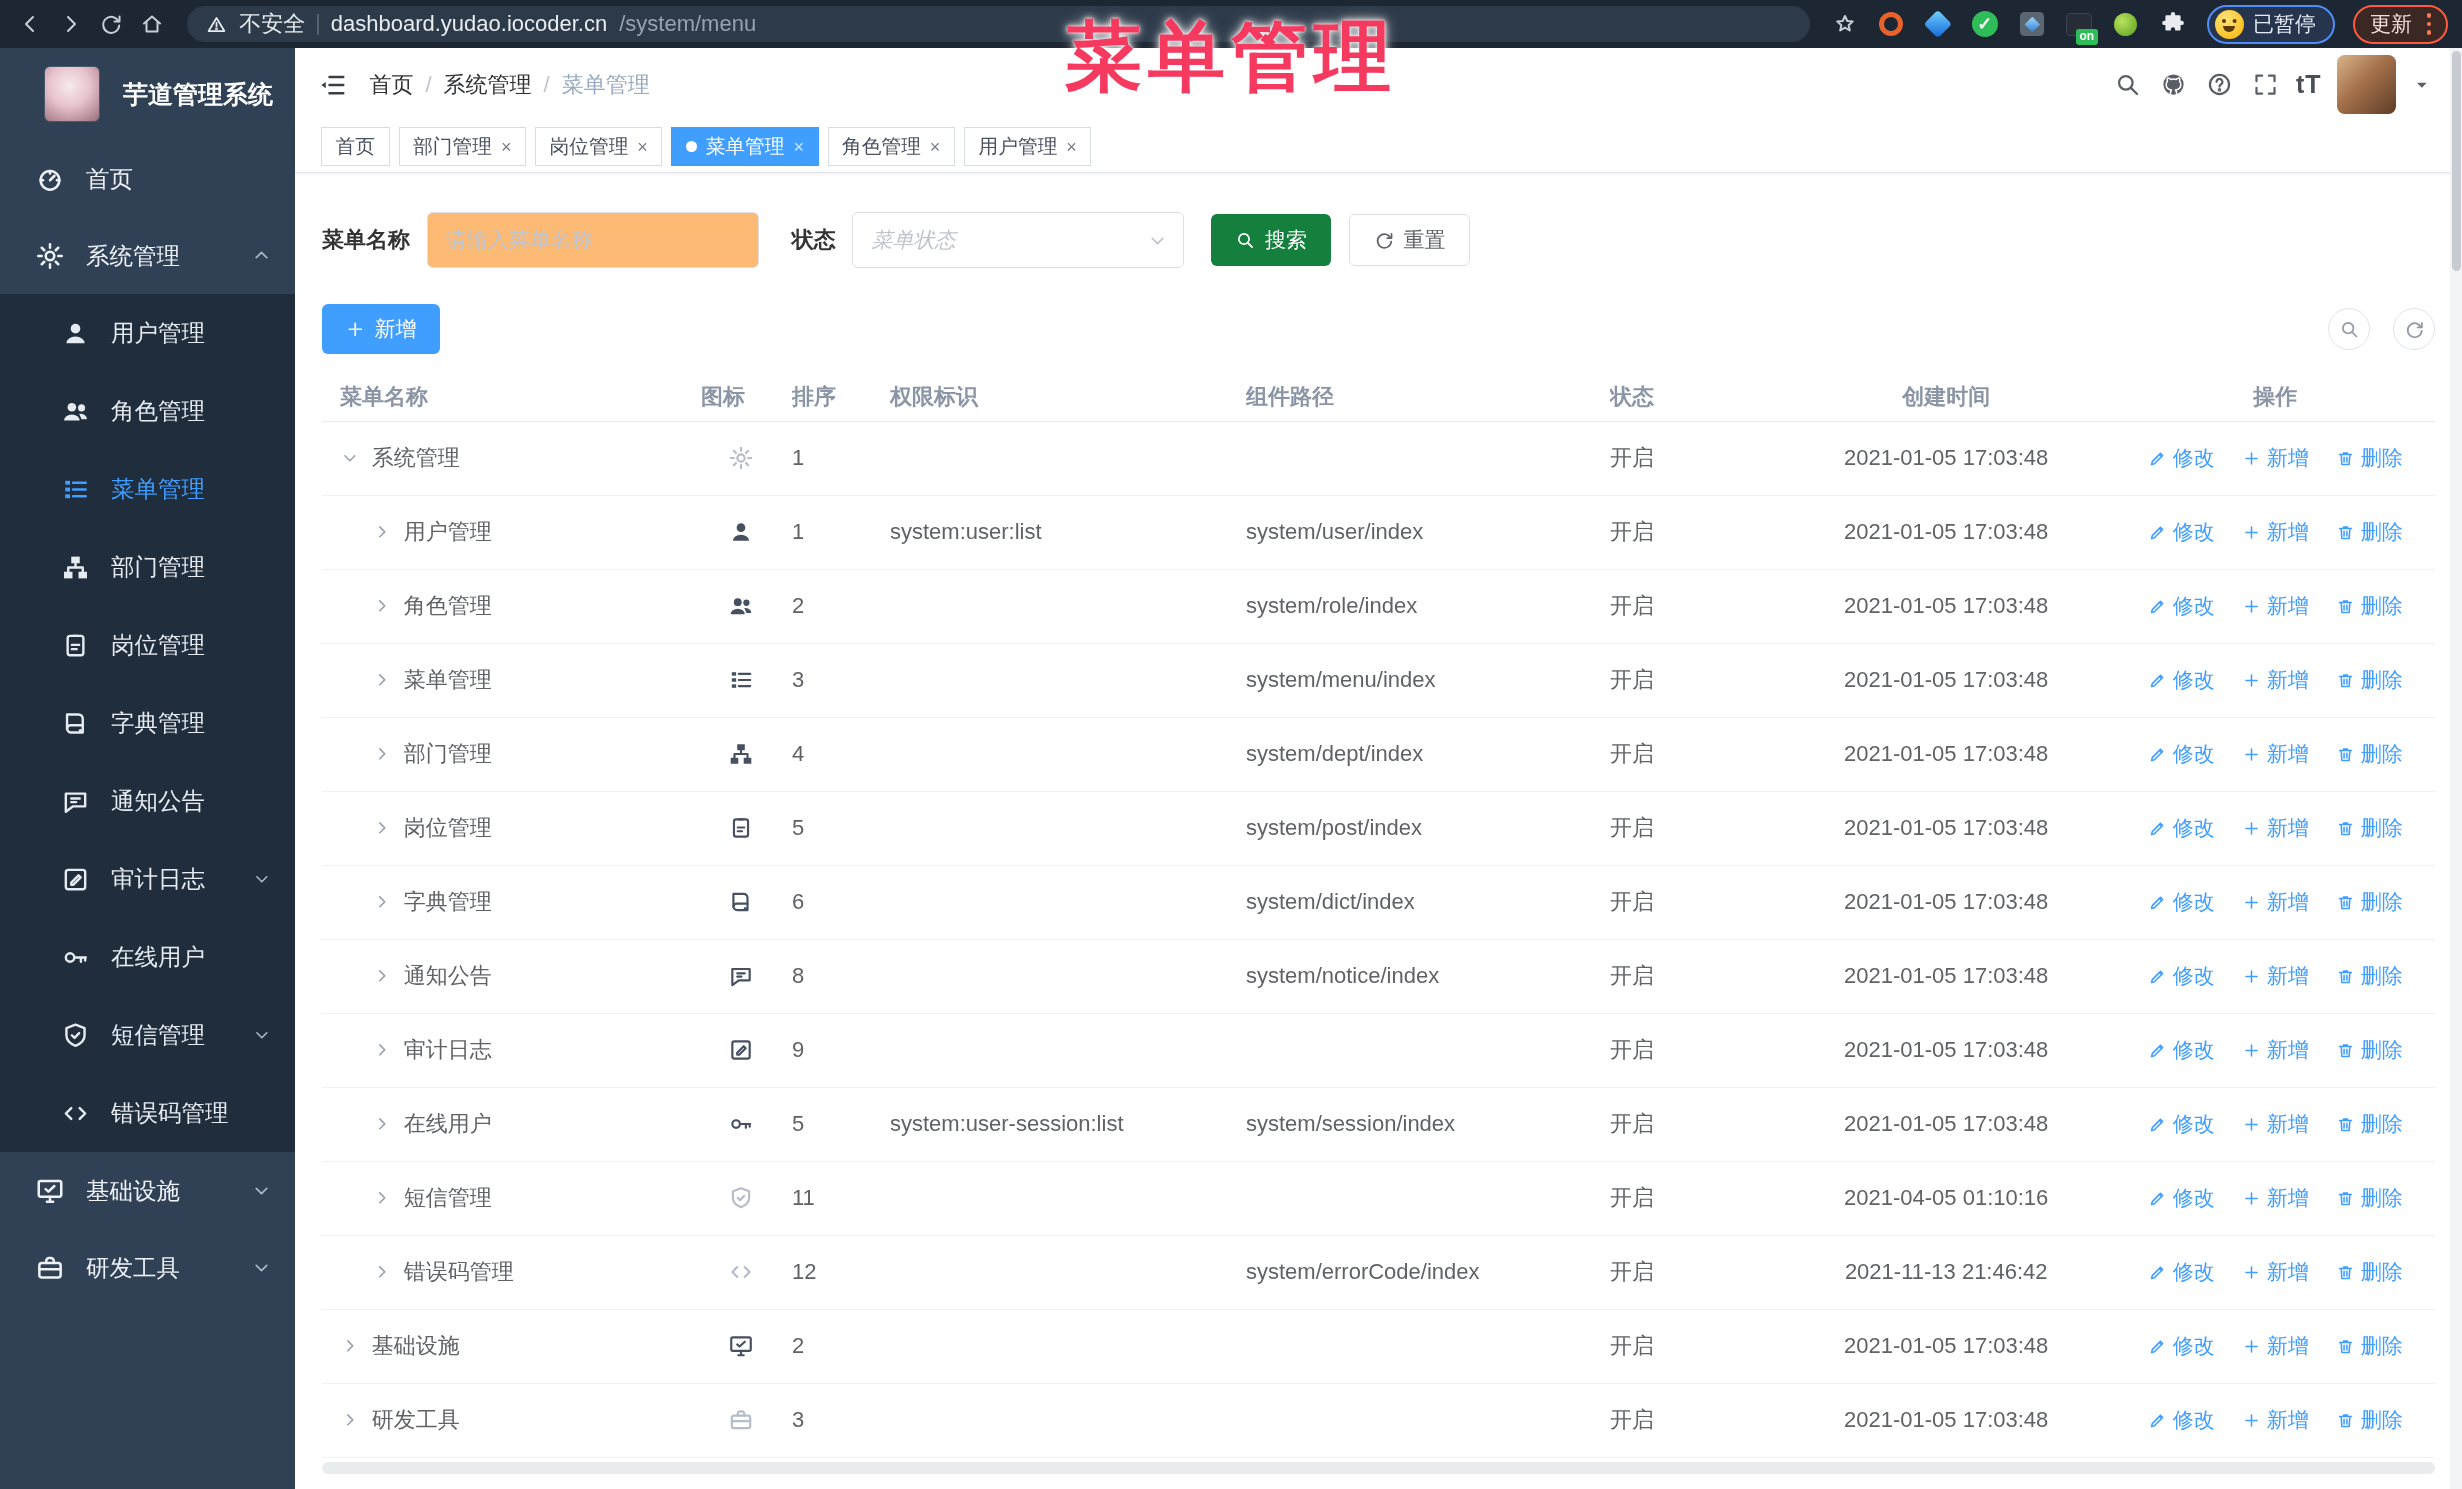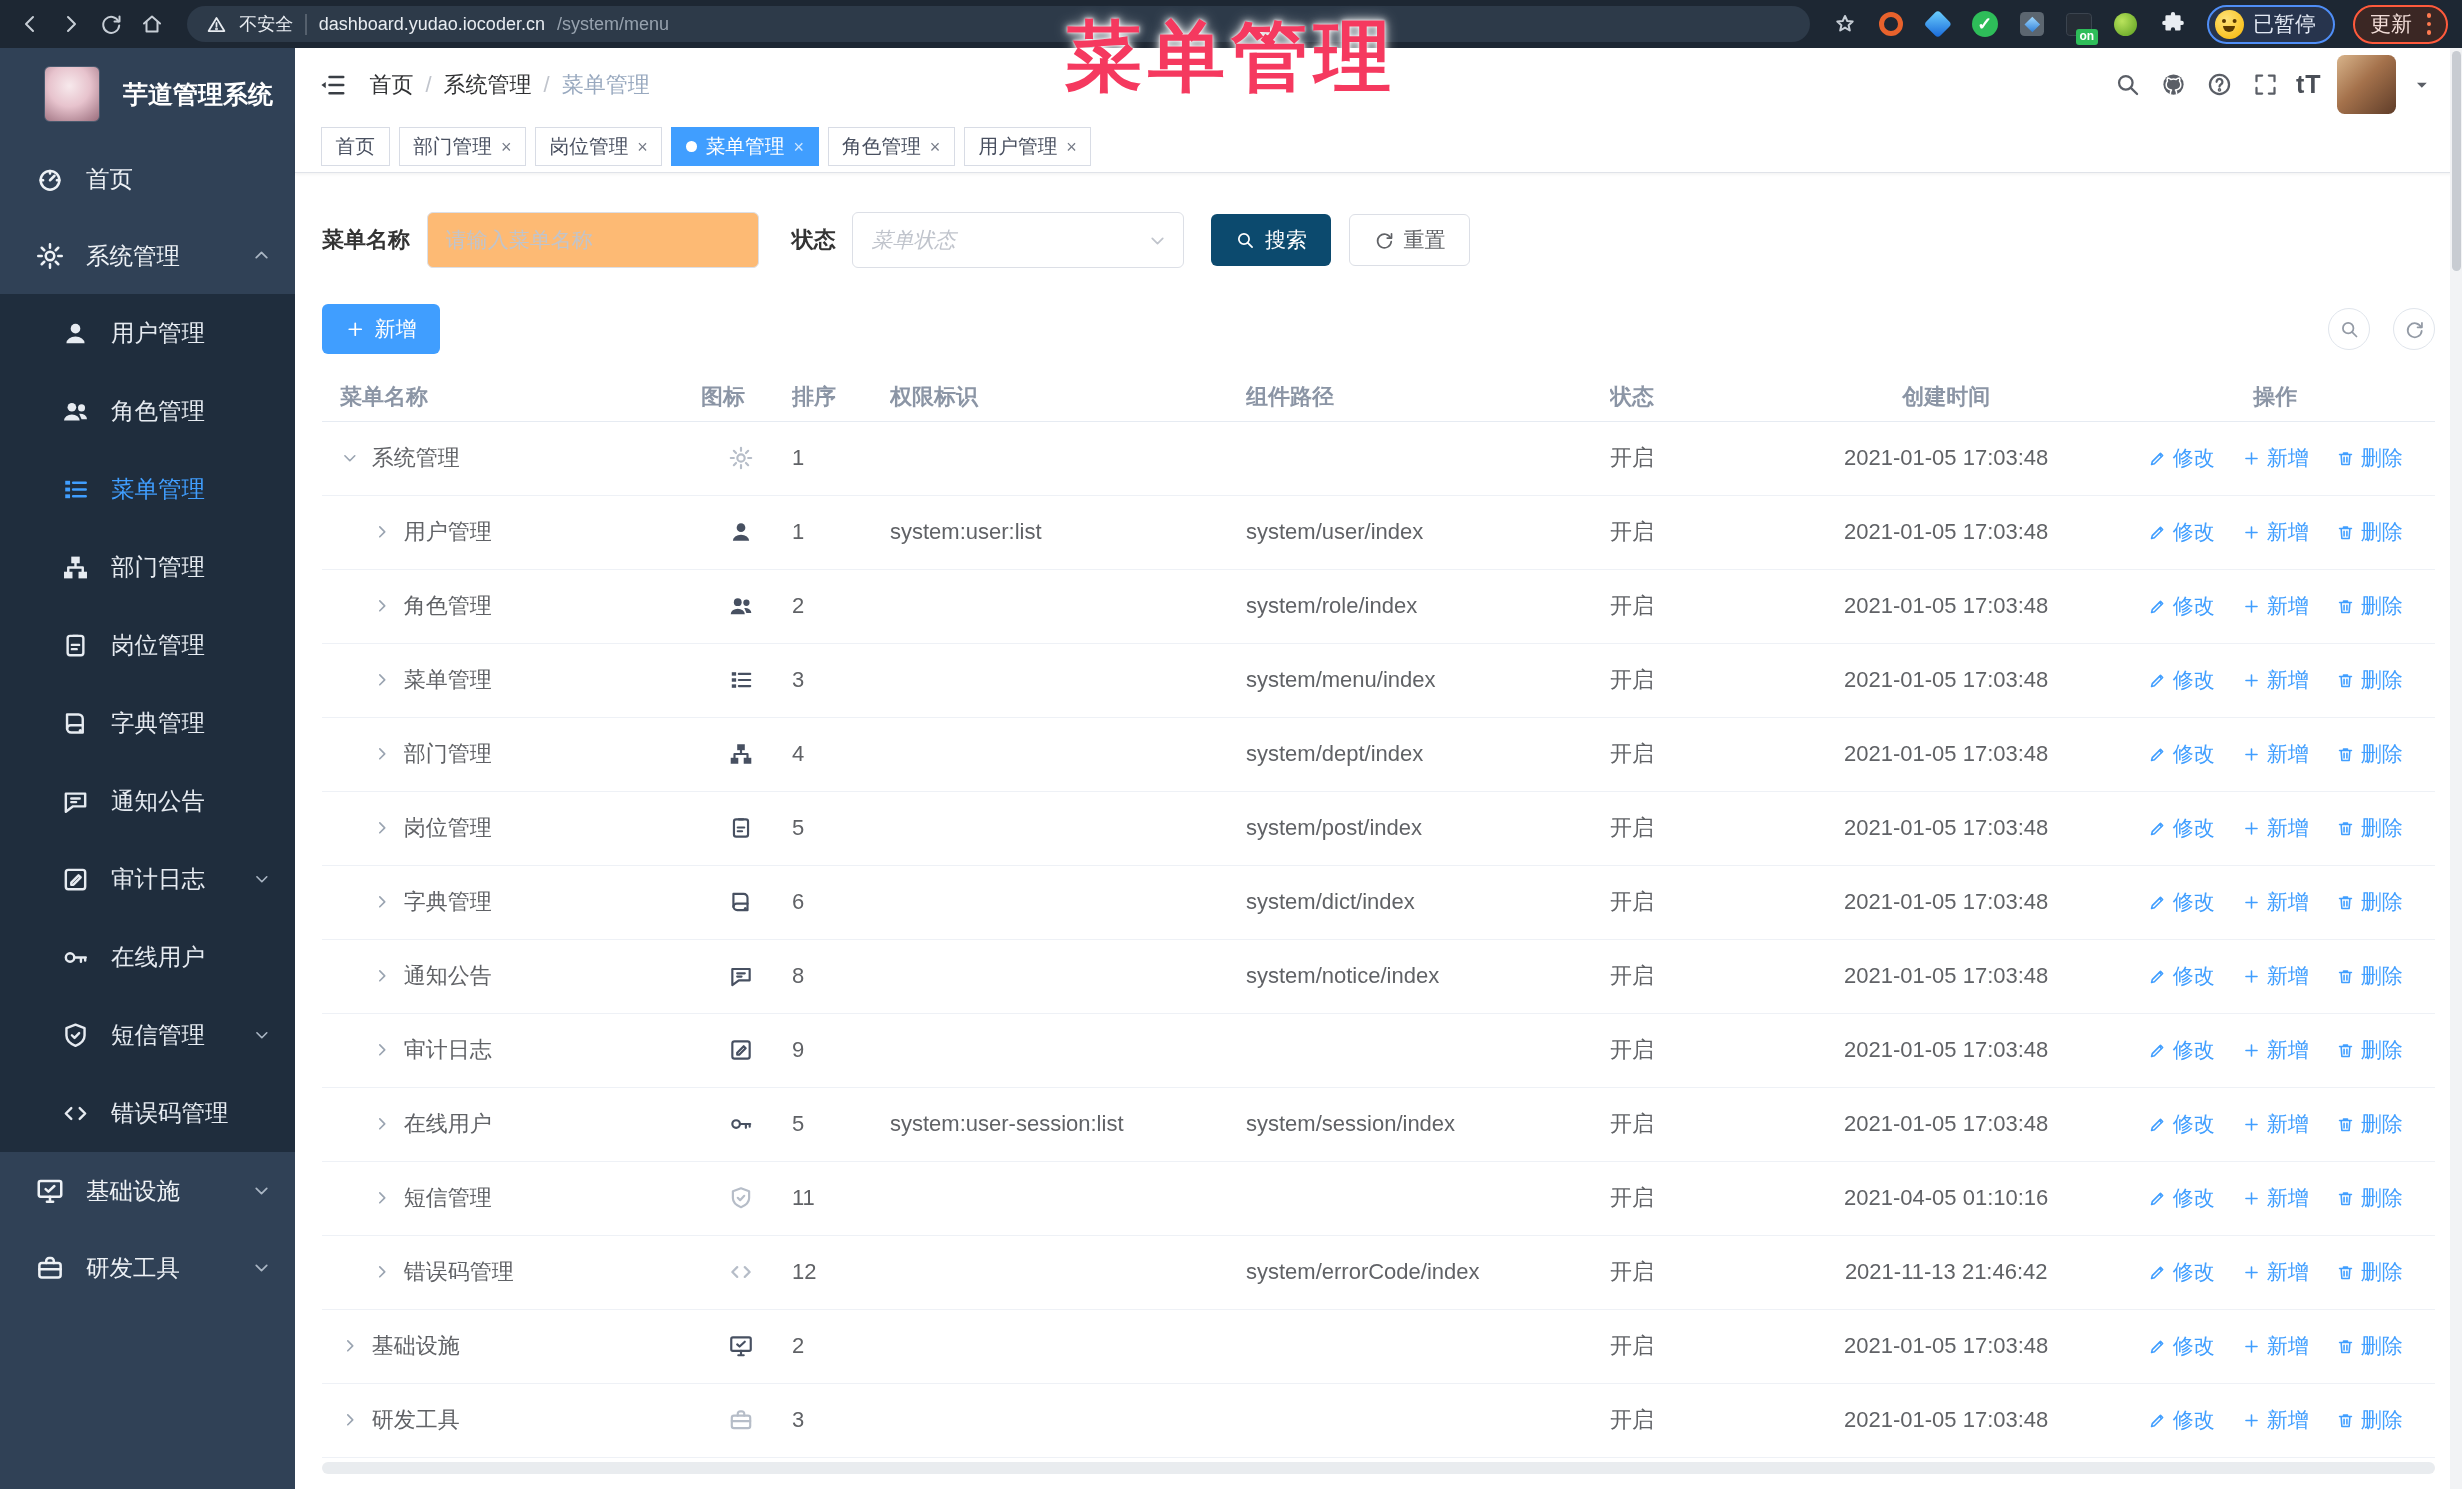--- a/index.html
+++ b/index.html
@@ -4,21 +4,21 @@
 <style>
   * { margin:0; padding:0; box-sizing:border-box; }
   html,body { background:#e9eaec; }
   body { font-family:"Liberation Sans", sans-serif; }
   .screen { position:relative; width:2462px; height:1490px; background:#fff; overflow:hidden; }
 
   
   .browser-bar { height:48px; background:#1d2733; display:flex; align-items:center; padding:0 13.6px; gap:7.6px; }
   .bicon { width:33px; height:33px; display:flex; align-items:center; justify-content:center; color:#c7ced6; border-radius:50%; flex:0 0 auto; }
   .bicon svg { width:24px; height:24px; }
-  .url-pill { flex:1; height:36px; margin:0 10.6px; background:#2d3a49; border-radius:18px; display:flex; align-items:center; padding:0 19.7px; gap:12px; color:#e8ecf1; font-size:18px; min-width:0; }
+  .url-pill { flex:1; height:36px; margin:0 10.6px; background:#2d3a49; border-radius:18px; display:flex; align-items:center; padding:0 19.7px; gap:12px; color:#e8ecf1; font-size:22px; min-width:0; }
   .url-pill svg { width:21px; height:21px; flex:0 0 auto; }
   .url-divider { width:1.5px; height:21px; background:#55606d; }
   .url-host { white-space:nowrap; }
   .url-path { color:#97a2ae; white-space:nowrap; }
   .ext-area { display:flex; align-items:center; gap:18px; margin:0 7.6px; }
   .ext { width:29px; height:29px; display:flex; align-items:center; justify-content:center; position:relative; flex:0 0 auto; }
   .ext-ring { width:24px; height:24px; border:5.3px solid #e8622c; border-radius:50%; }
   .ext-gem { width:19.7px; height:19.7px; background:linear-gradient(135deg,#6fd3ff,#1565d8); transform:rotate(45deg); border-radius:3.8px; }
   .ext-check { width:26px; height:26px; border-radius:50%; background:#2ebd59; color:#fff; font-size:18px; font-weight:bold; display:flex; align-items:center; justify-content:center; }
   .ext-grid { width:24px; height:24px; border-radius:4.5px; background:#5c6670; position:relative; }
@@ -83,21 +83,21 @@
   .search-form { display:flex; align-items:center; }
   .f-label { font-size:22px; color:#333; font-weight:bold; white-space:nowrap; }
   .f-input { width:332px; height:56px; border:1.5px solid #dcdfe6; border-radius:6px; margin-left:16.7px; padding:0 18px; font-size:21px; color:#606266; font-family:inherit; outline:none; background:#fdba74; }
   .f-input::placeholder { color:#c0c4cc; }
   .f-select { width:332px; height:56px; border:1.5px solid #dcdfe6; border-radius:6px; margin-left:16.7px; padding:0 15px 0 18px; font-size:21px; color:#c0c4cc; display:flex; align-items:center; background:#fff; }
   .f-select .ph { flex:1;font-style:italic; }
   .f-select .arrow { width:21px; height:21px; color:#c0c4cc; }
   .lbl-status { margin-left:33px; }
   .btn { height:52px; border-radius:6px; display:flex; align-items:center; gap:9px; font-size:21px; padding:0 24px; border:none; cursor:default; }
   .btn svg { width:20.5px; height:20.5px; }
-  .btn-search { background:#0c4a6e; color:#fff; margin-left:27px; }
+  .btn-search { background:#15803d; color:#fff; margin-left:27px; }
   .btn-reset { background:#fff; color:#606266; border:1.5px solid #dcdfe6; margin-left:18px; }
   .toolbar { margin-top:36px; display:flex; align-items:center; }
   .btn-add { background:#409eff; color:#fff; height:50px; padding:0 23px; }
   .tool-circles { margin-left:auto; display:flex; gap:23px; }
   .circle-btn { width:42px; height:42px; border-radius:50%; border:1.5px solid #e0e5ec; color:#939aa5; display:flex; align-items:center; justify-content:center; background:#fff; }
   .circle-btn svg { width:21px; height:21px; }
 
   
   .table { margin-top:19.7px; }
   .trow { display:grid; grid-template-columns:379px 91px 98px 356px 364px 167px 349px 1fr; align-items:center; }

